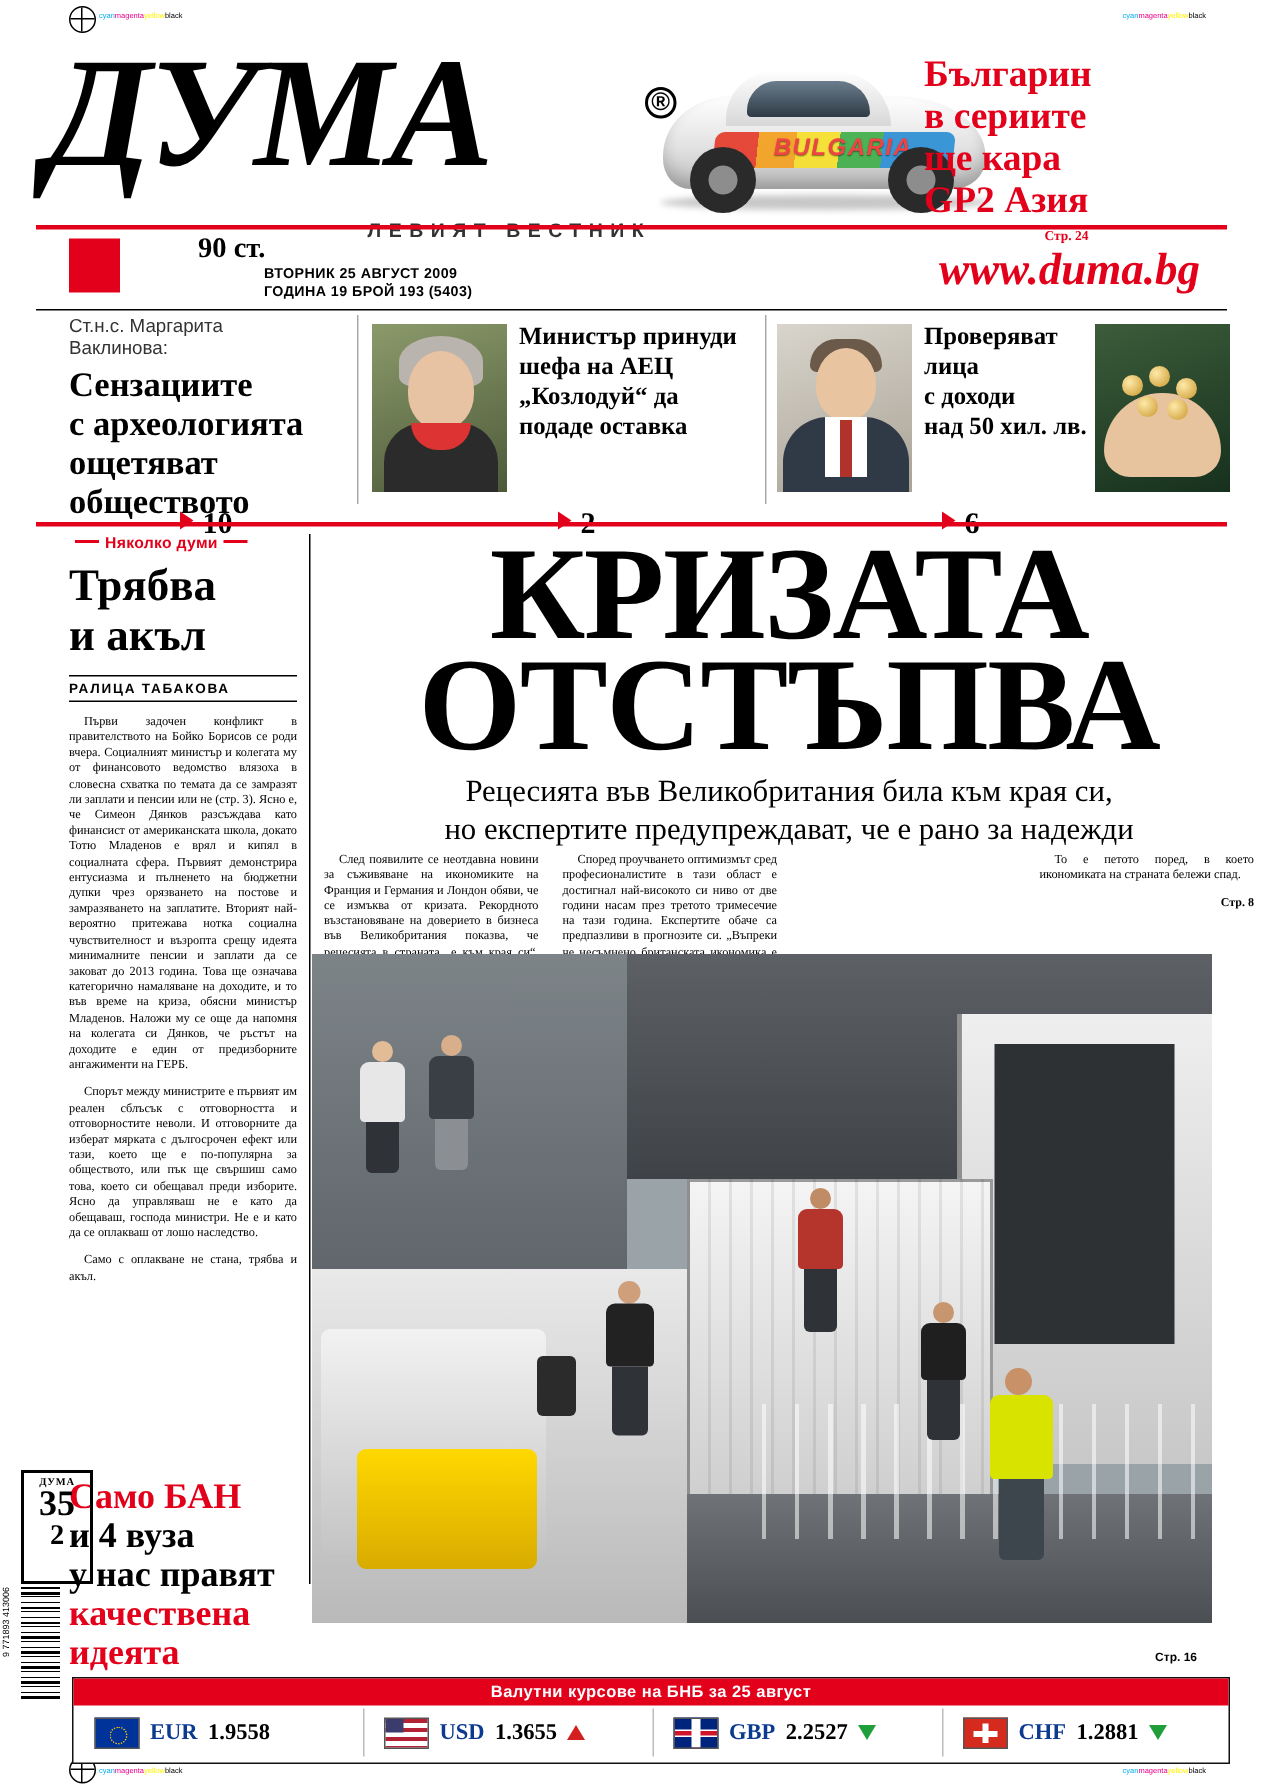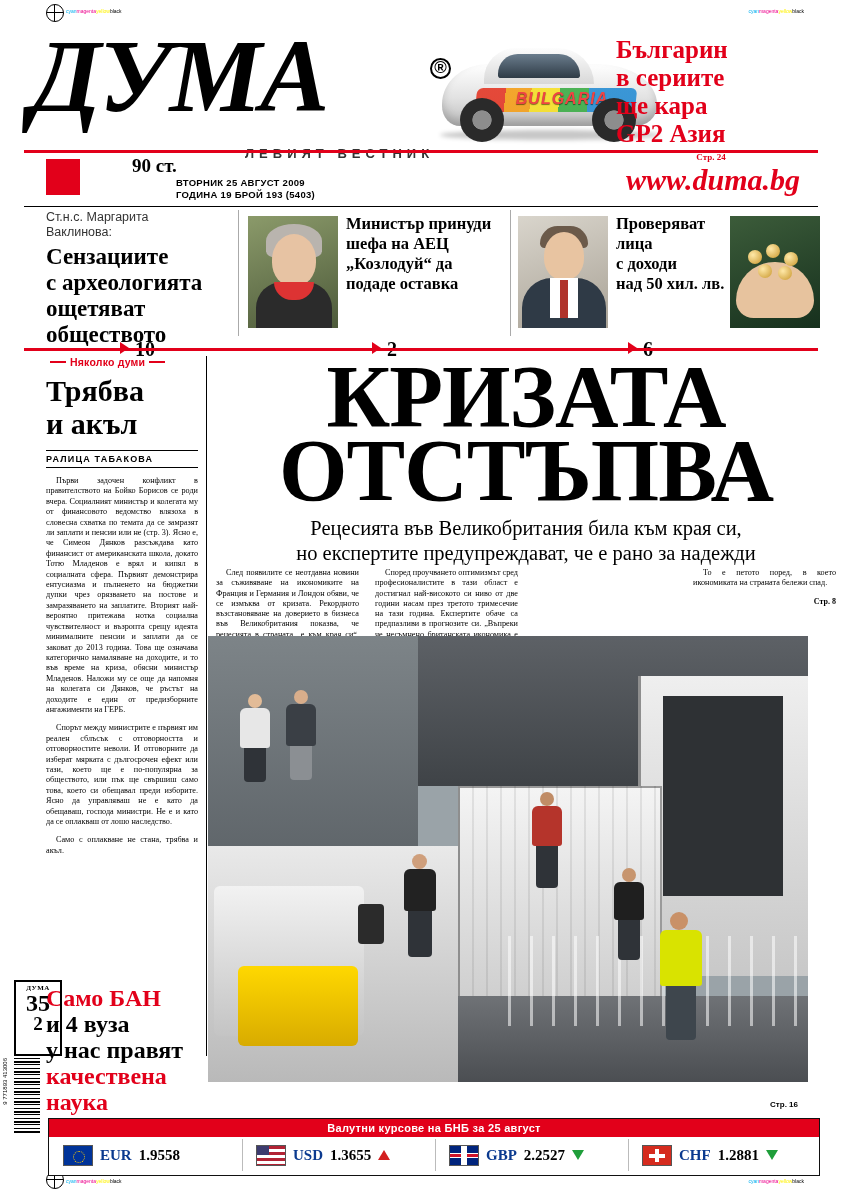--- a/index.html
+++ b/index.html
@@ -447,21 +447,21 @@
 
   </div>
 
   <div style="position:absolute;right:32px;top:1100px;font-size:8px;font-weight:bold;">Стр. 16</div>
 
   <div class="promo">
     <div class="promo-title">Само БАН</div>
     <div class="promo-title"><span class="blk">и 4 вуза</span></div>
     <div class="promo-title"><span class="blk">у нас правят</span></div>
     <div class="promo-title">качествена</div>
-    <div class="promo-title">наука</div>
+    <div class="promo-title">идеята</div>
     <div class="promo-ref">Стр. 14</div>
   </div>
 
   <div class="duma-badge">
     <div class="dw">ДУМА</div>
     <div class="n1">35</div>
     <div class="n2">2</div>
   </div>
 
   <div class="barcode"></div>

